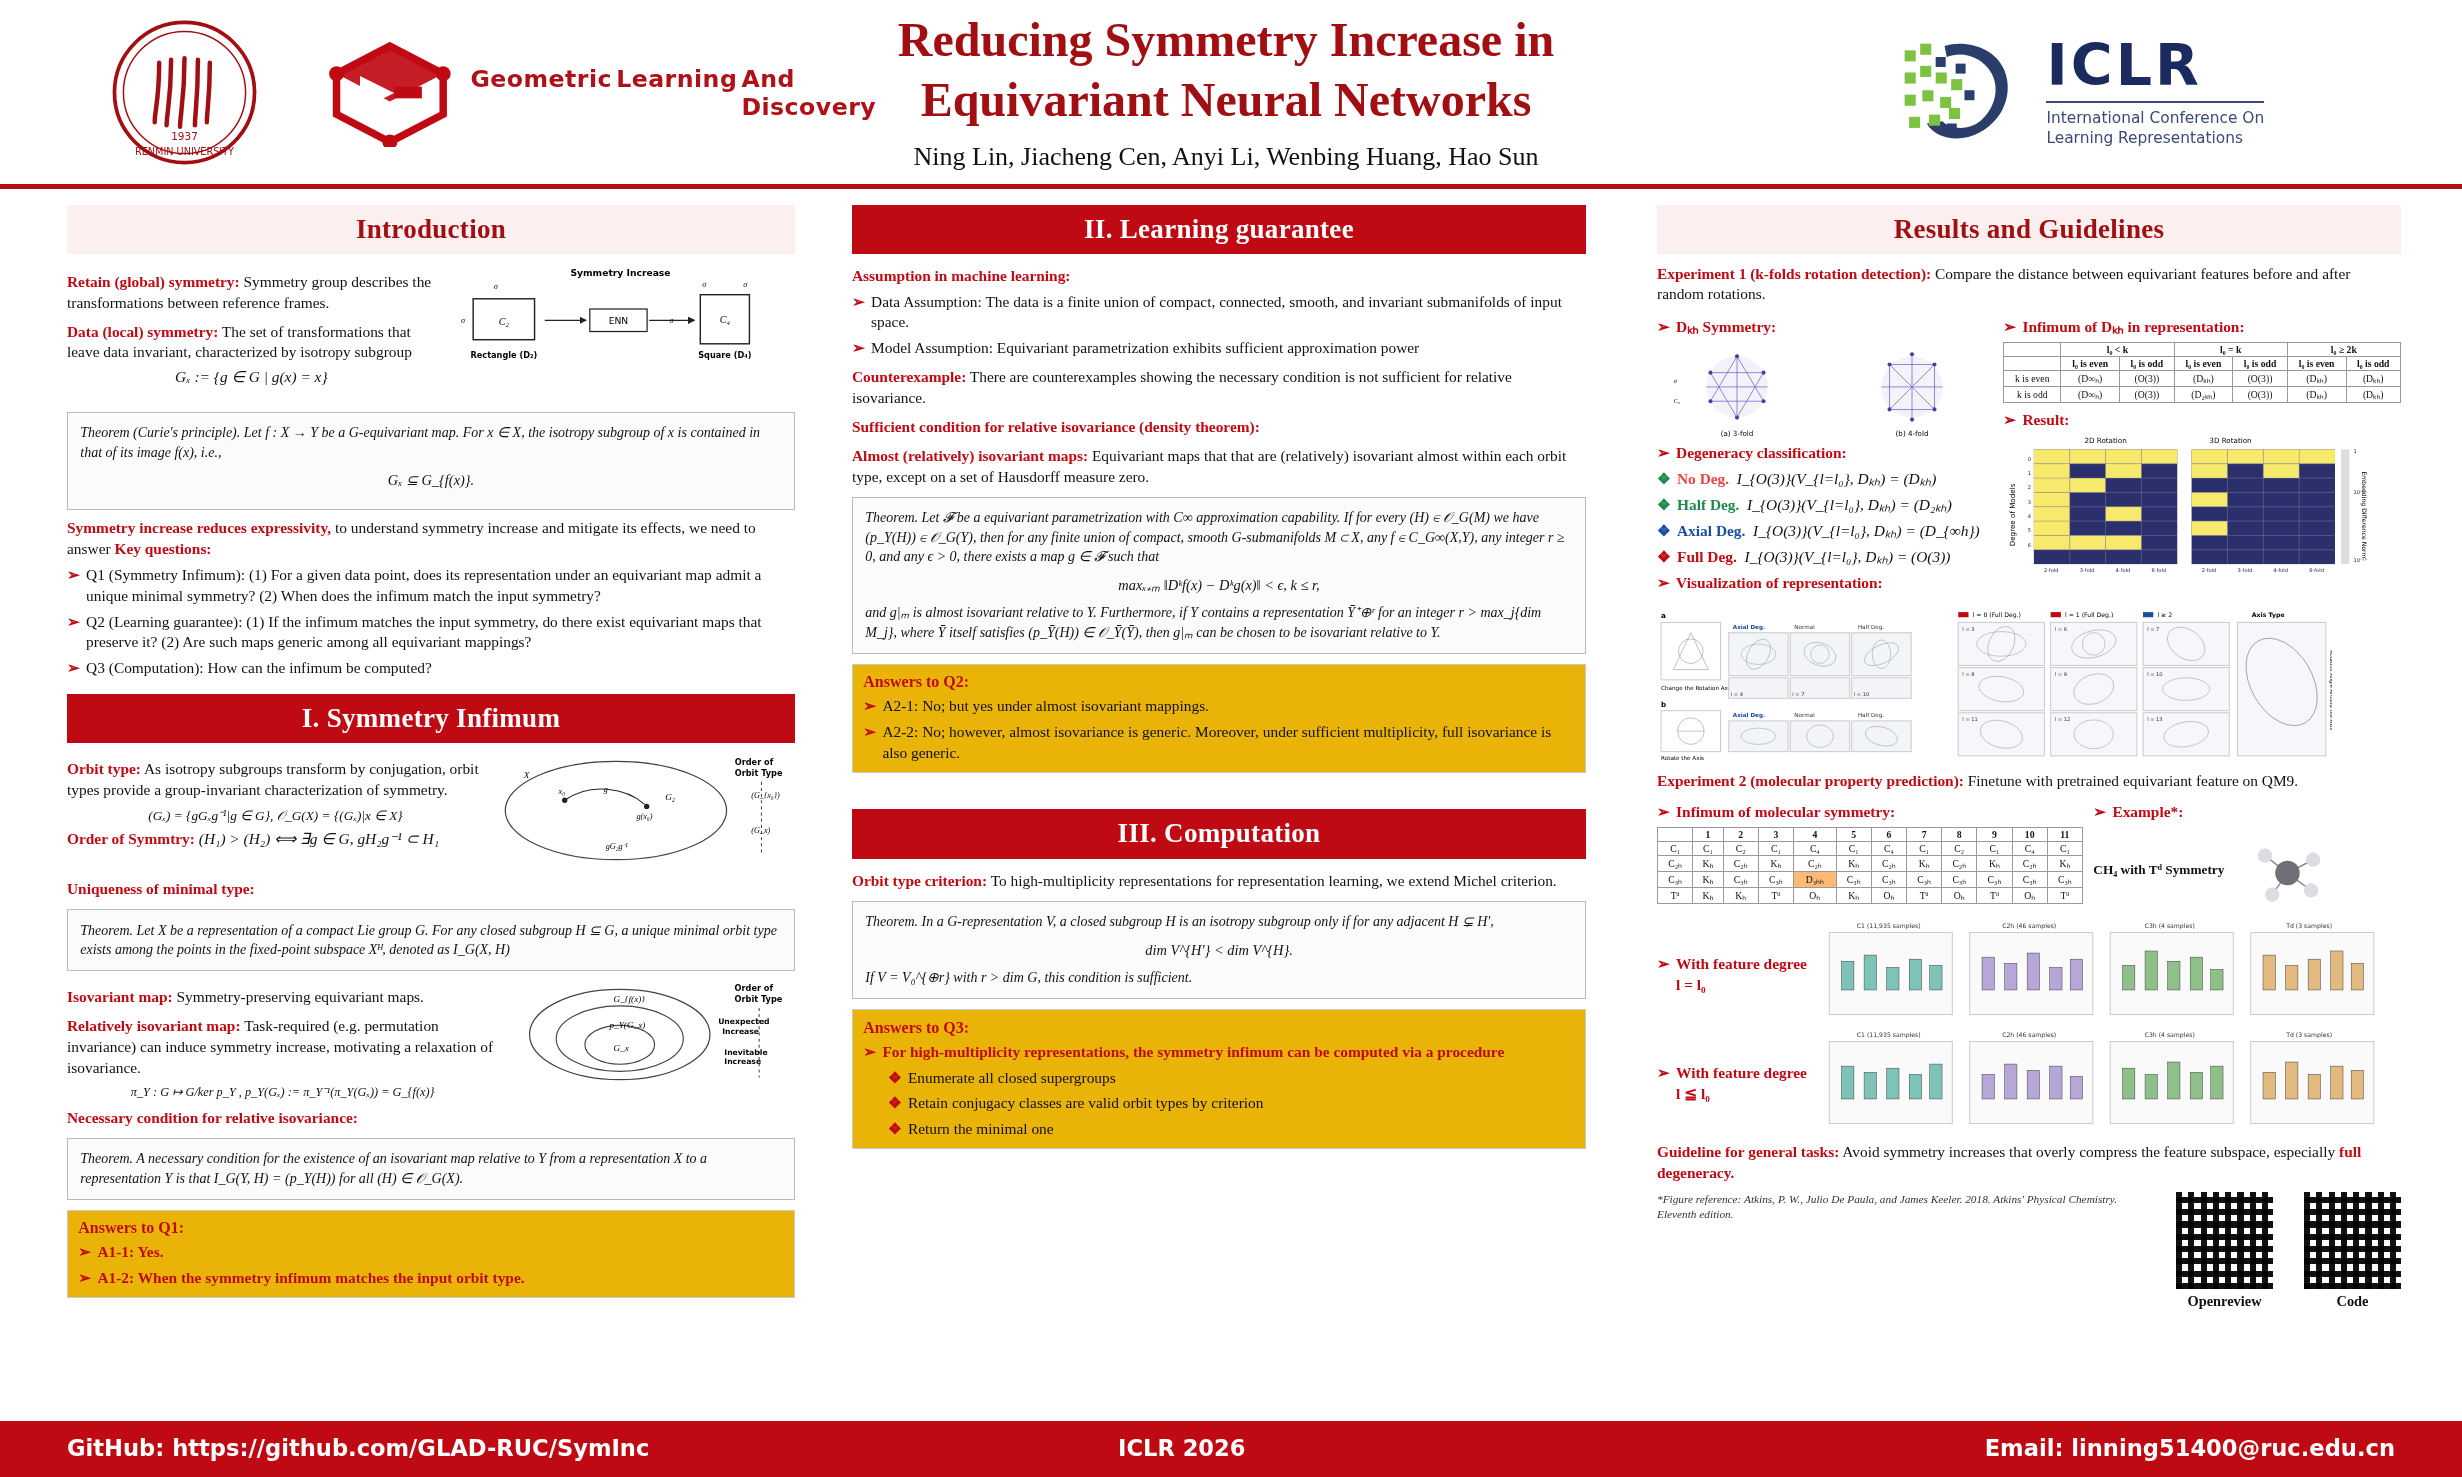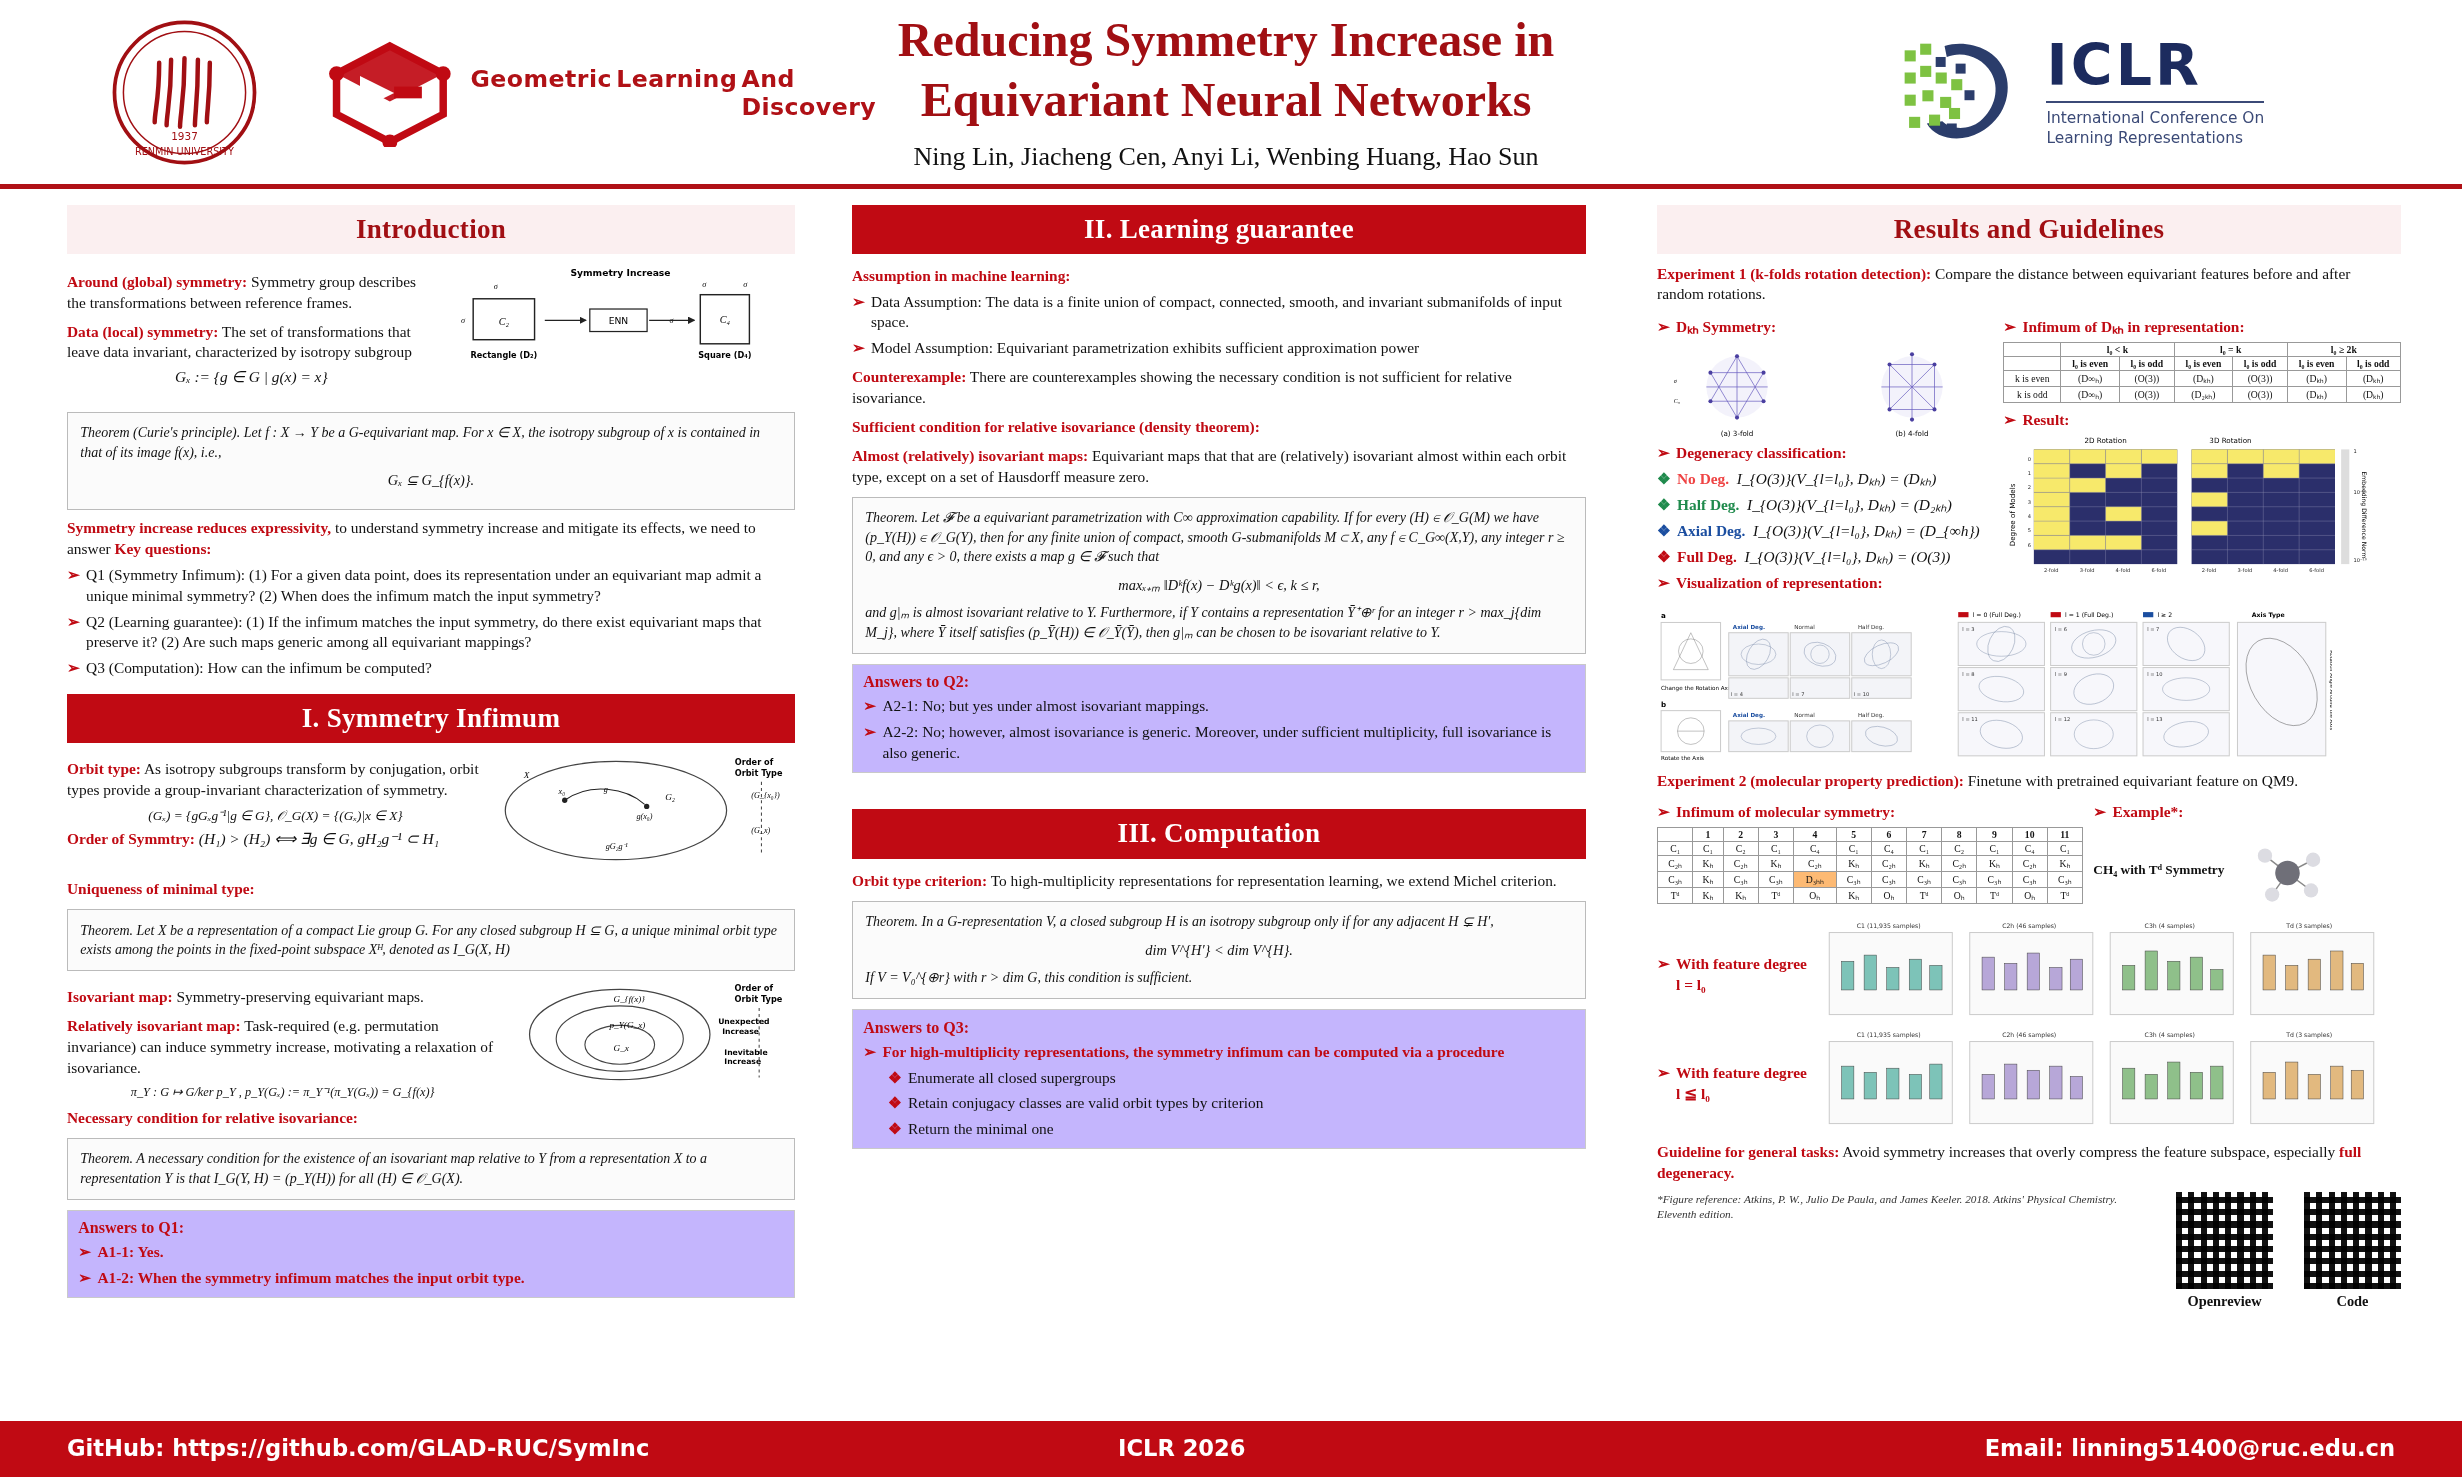--- a/index.html
+++ b/index.html
@@ -42,21 +42,21 @@
   .redn{color:#c00a13;}
   b{font-weight:bold;}
   .bullet{display:flex;gap:6.2px;margin-top:5.1px;font-size:15.4px;line-height:1.35;}
   .bullet .mk{color:#c00a13;font-weight:bold;flex:0 0 auto;}
   .bullet.d .mk{color:#1f8a4c;}
   .bullet.b .mk{color:#1b4ea0;}
 
   .thm{border:1px solid #bbb;background:#fbfbfb;padding:10.3px 12.3px;margin-top:9.2px;font-size:14px;line-height:1.4;font-style:italic;}
   .eq{text-align:center;margin:8.2px 0;font-size:14.4px;font-style:italic;}
 
-  .ansbox{border:1px solid #c9c9c9;background:#c4b5fd;padding:8.2px 10.3px;margin-top:10.3px;}
+  .ansbox{border:1px solid #c9c9c9;background:#eab308;padding:8.2px 10.3px;margin-top:10.3px;}
   .ansbox .hd{color:#c00a13;font-weight:bold;font-size:16px;}
 
   
   .footer{position:absolute;left:0;top:1421px;width:2462px;height:56px;background:#c00a13;color:#fff;}
   .footer .l{position:absolute;left:67px;top:14.4px;font-size:22.6px;font-weight:bold;font-family:"DejaVu Sans",sans-serif;}
   .footer .c{position:absolute;left:1118px;top:14.4px;font-size:22.6px;font-weight:bold;font-family:"DejaVu Sans",sans-serif;}
   .footer .r{position:absolute;right:67px;top:14.4px;font-size:22.6px;font-weight:bold;font-family:"DejaVu Sans",sans-serif;}
 
   .qr{width:97px;height:97px;background:
       repeating-linear-gradient(90deg,#111 0 6.2px,#fff 6.2px 12.3px),
@@ -149,21 +149,21 @@
     <div class="hdr-rule"></div>
   </div>
 
   <div class="col col1">
 
     <div class="secbar light">Introduction</div>
 
     <div style="display:flex;gap:10.3px;margin-top:9.2px;">
       <div style="flex:1 1 52%;">
         <div class="body-txt">
-          <span class="red">Around (global) symmetry:</span><span> Symmetry group describes the transformations between reference frames.</span>
+          <span class="red">Retain (global) symmetry:</span><span> Symmetry group describes the transformations between reference frames.</span>
         </div>
         <div class="body-txt">
           <span class="red">Data (local) symmetry:</span><span> The set of transformations that leave data invariant, characterized by isotropy subgroup</span>
         </div>
         <div style="text-align:center;font-style:italic;font-size:15.4px;margin-top:5.1px;">Gₓ := {g ∈ G | g(x) = x}</div>
       </div>
       <div style="flex:1 1 48%;position:relative;height:139px;">
         <svg width="349" height="133" viewBox="0 0 340 130">
           <text x="170" y="12" font-size="9" text-anchor="middle" font-family="DejaVu Sans" font-weight="bold">Symmetry Increase</text>
           <text x="48" y="24" font-size="8" text-anchor="middle" font-style="italic">σ</text>

